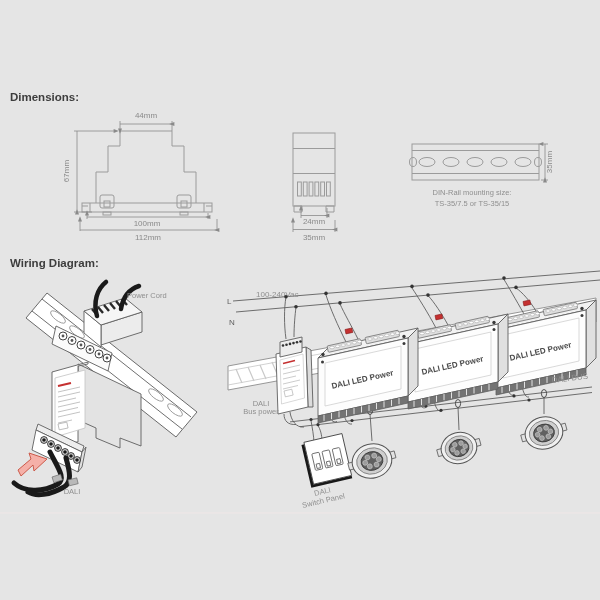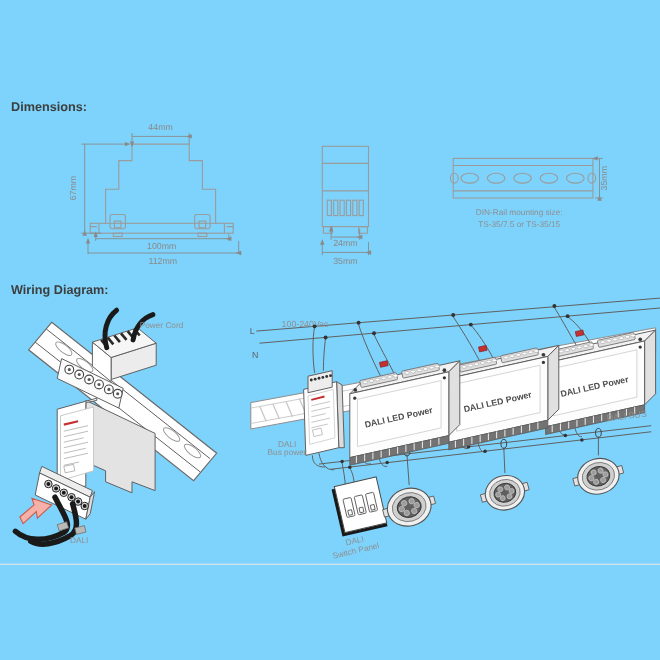--- a/index.html
+++ b/index.html
@@ -1,16 +1,16 @@
 <!DOCTYPE html>
 <html><head>
 <meta charset="utf-8">
 <style>
   html,body{margin:0;padding:0;background:#fff;}
-  .canvas{position:relative;width:600px;height:600px;background:#7dd3fc;overflow:hidden;
+  .canvas{position:relative;width:600px;height:600px;background:#e5e5e5;overflow:hidden;
           font-family:"Liberation Sans",sans-serif;}
   svg{position:absolute;left:0;top:0;}
   svg text{font-family:"Liberation Sans",sans-serif;}
   .heading{font-weight:bold;font-size:11.5px;fill:#3d3d3d;}
   .dim{font-size:8px;fill:#8a8a8a;}
   .note{font-size:7.5px;fill:#8f8f8f;}
   .wlbl{font-size:7.5px;fill:#8f8f8f;}
   .wlbl2{font-size:8px;fill:#8f8f8f;}
   .lnlbl{font-size:8px;fill:#5f5f5f;}
   .devname{font-size:8px;font-weight:bold;fill:#4d4d4d;}

